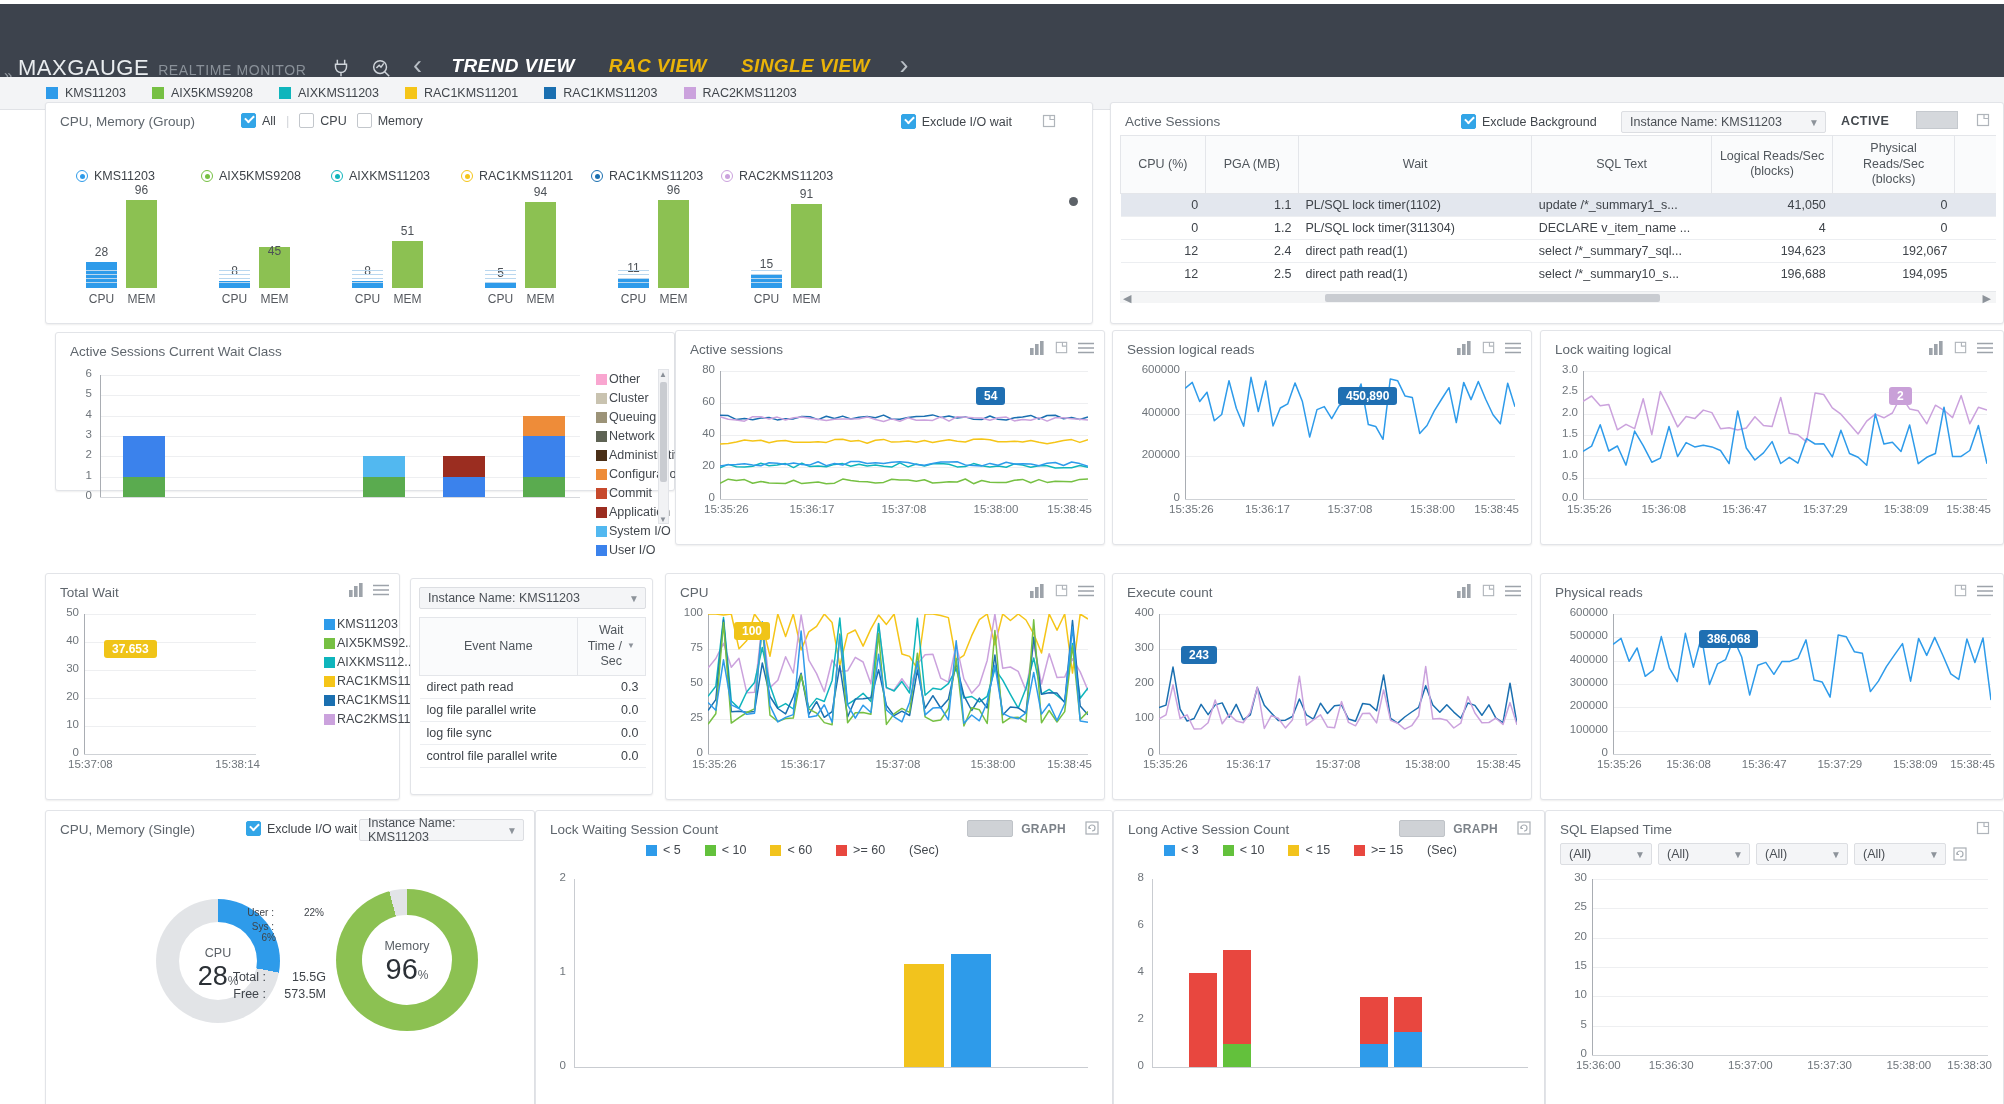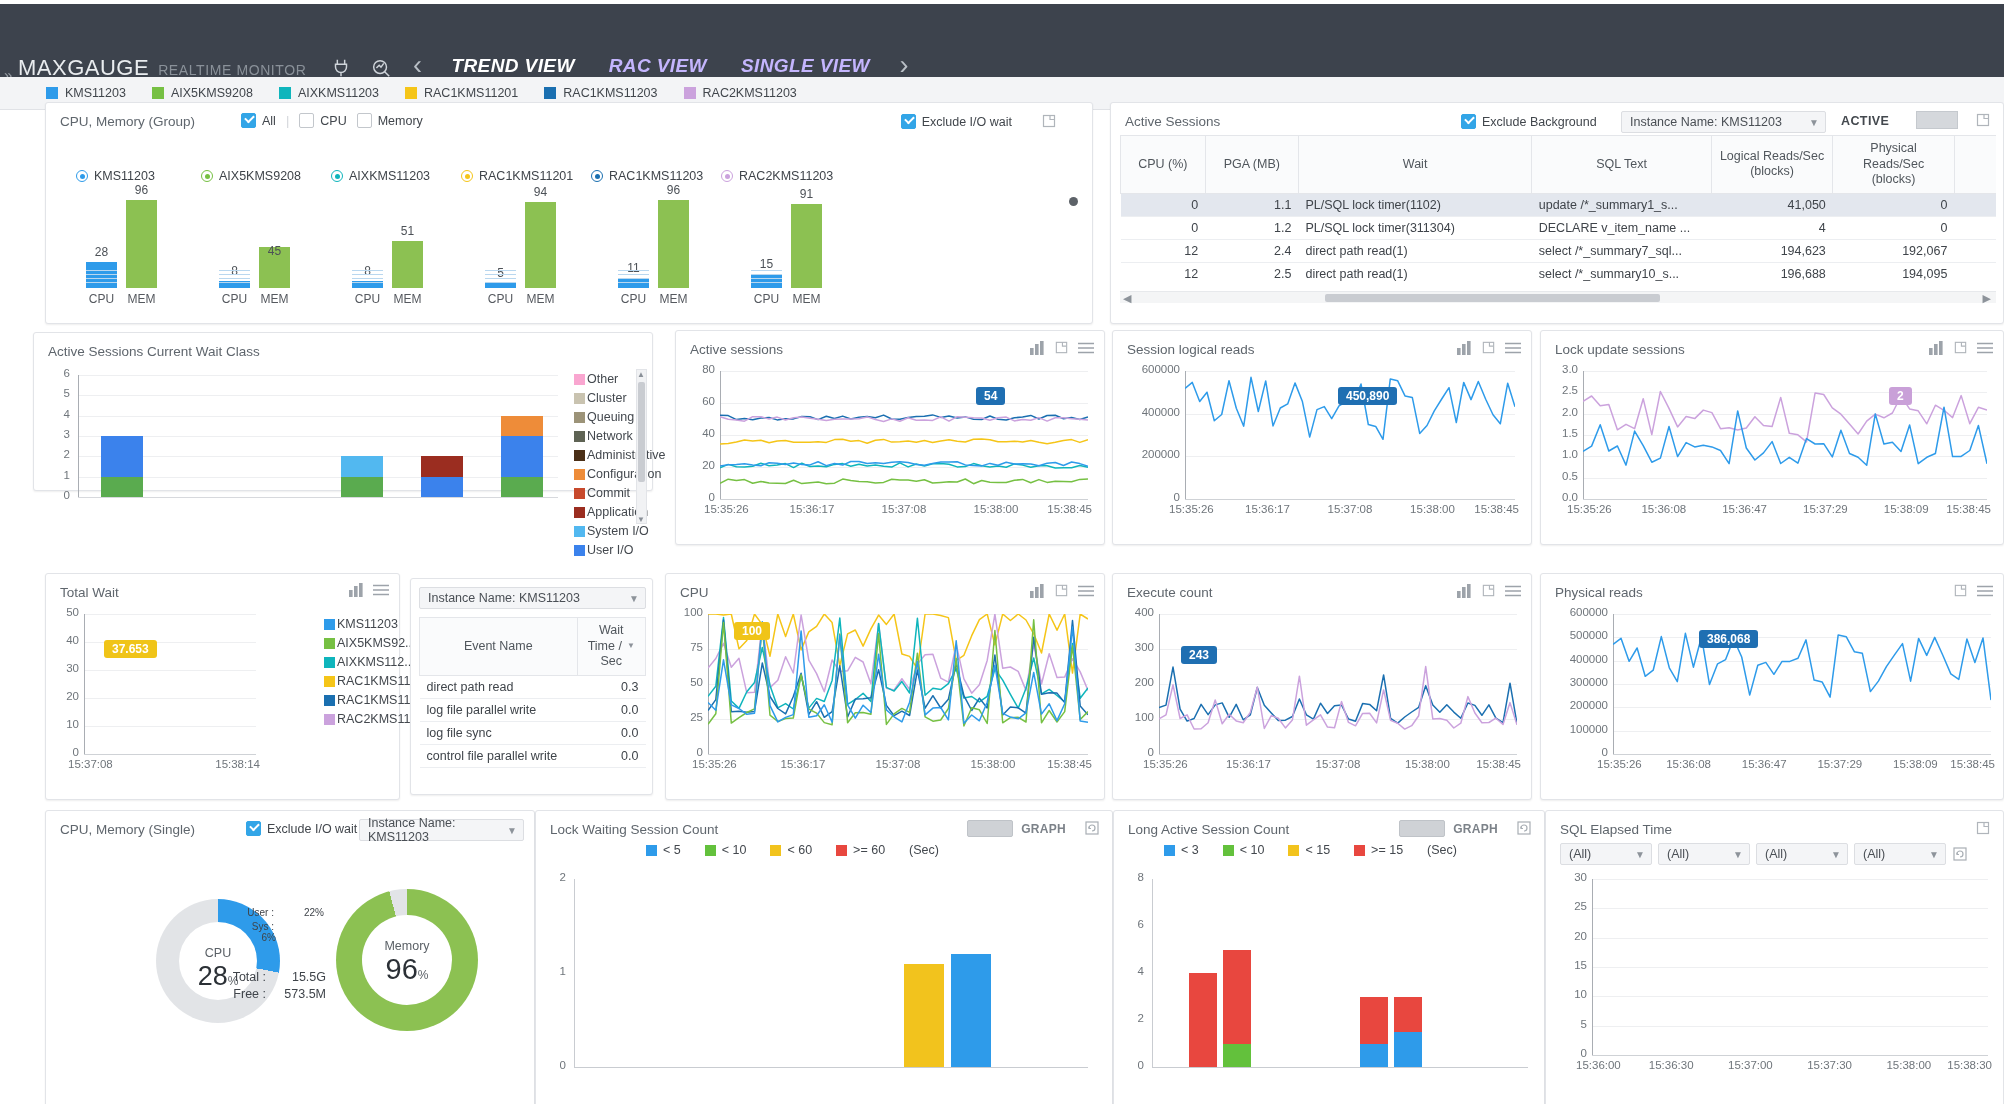--- a/index.html
+++ b/index.html
@@ -18,21 +18,21 @@
   .brand{ margin-left:18px; display:flex; align-items:baseline; gap:9px; }
   .brand-main{ color:#e9ecef; font-size:22px; letter-spacing:.5px; font-weight:400;}
   .brand-sub{ color:#8a9199; font-size:14px; letter-spacing:.6px;}
   .hdr-icons{ display:flex; align-items:center; gap:14px; margin-left:22px;}
   .hdr-ico{ width:26px;height:26px; display:flex;align-items:center;justify-content:center;
             color:#cfd4da; cursor:pointer;}
   .nav{ display:flex; align-items:center; gap:0px; margin-left:6px;}
   .nav-arrow{ color:#b9bfc6; font-size:27px; width:34px; text-align:center; cursor:pointer; font-weight:300;}
   .nav-tab{ font-size:19px; padding:0 17px; letter-spacing:.4px; cursor:pointer; white-space:nowrap;font-style:italic;}
   .nav-tab.active{ color:#ffffff; font-weight:bold;}
-  .nav-tab.inactive{ color:#c4b5fd; font-weight:bold;}
+  .nav-tab.inactive{ color:#eab308; font-weight:bold;}
   .hdr-right{ margin-left:auto; display:flex; align-items:center; gap:16px; padding-right:18px;}
   .pa-btn{
     background:#4c525c; border:1px solid #5b626c; color:#c8cdd3;
     font-size:12.5px; padding:9px 16px; letter-spacing:.4px; cursor:pointer;
   }
   .burger{ width:28px; display:flex;flex-direction:column;gap:5px; cursor:pointer;}
   .burger i{ display:block; height:3px; background:#cfd4da;}
   .burger i:last-child{ width:20px; }
 
   
@@ -408,21 +408,21 @@
           </tbody>
         </table>
     </div>
     <div class="scrollbar-h" style="left:9px; top:188px; width:876px;">
       <div class="thumb" style="left:205px; width:335px;"></div>
     </div>
     <div class="arrow-btn" style="left:12px; top:189px;">◀</div>
     <div class="arrow-btn" style="right:12px; top:189px;">▶</div>
   </div>
 
-  <div class="card" style="left:33px; top:222px; width:620px; height:159px;">
+  <div class="card" style="left:55px; top:222px; width:620px; height:159px;">
     <div class="card-title">Active Sessions Current Wait Class</div>
     <div id="wcchart" style="position:absolute; left:14px; top:36px; width:520px; height:160px;">
         <div class="gl" style="left:30px; top:6px; width:480px;"></div>
         <div class="axr" style="left:0px; top:-2px; width:22px;">6</div>
         <div class="gl" style="left:30px; top:26.333333333333332px; width:480px;"></div>
         <div class="axr" style="left:0px; top:18.333333333333332px; width:22px;">5</div>
         <div class="gl" style="left:30px; top:46.666666666666664px; width:480px;"></div>
         <div class="axr" style="left:0px; top:38.666666666666664px; width:22px;">4</div>
         <div class="gl" style="left:30px; top:67px; width:480px;"></div>
         <div class="axr" style="left:0px; top:59px; width:22px;">3</div>
@@ -585,21 +585,21 @@
         <div class="ax" style="left:46px; top:138px; text-align:left;">15:35:26</div>
         <div class="ax" style="left:110.5px; top:138px; width:68px; text-align:center;">15:36:17</div>
         <div class="ax" style="left:193px; top:138px; width:68px; text-align:center;">15:37:08</div>
         <div class="ax" style="left:275.5px; top:138px; width:68px; text-align:center;">15:38:00</div>
         <div class="ax" style="left:340px; top:138px; width:56px; text-align:right;">15:38:45</div>
         <div class="tip" style="left:215px; top:22px;">450,890</div>
       </div>
   </div>
 
   <div class="card" style="left:1540px; top:220px; width:464px; height:215px;">
-    <div class="card-title">Lock update sessions</div>
+    <div class="card-title">Lock waiting logical</div>
     <div class="card-tools">
       <span class="tico">
           <svg width="15" height="14" viewBox="0 0 15 14" fill="#9da3aa">
             <rect x="0" y="7" width="3.6" height="7"></rect>
             <rect x="5" y="3" width="3.6" height="11"></rect>
             <rect x="10" y="0" width="3.6" height="14"></rect>
           </svg>
         </span>
       <span class="tico">
           <svg width="15" height="15" viewBox="0 0 16 16" fill="none" stroke="#b0b5bb" stroke-width="1.2">

